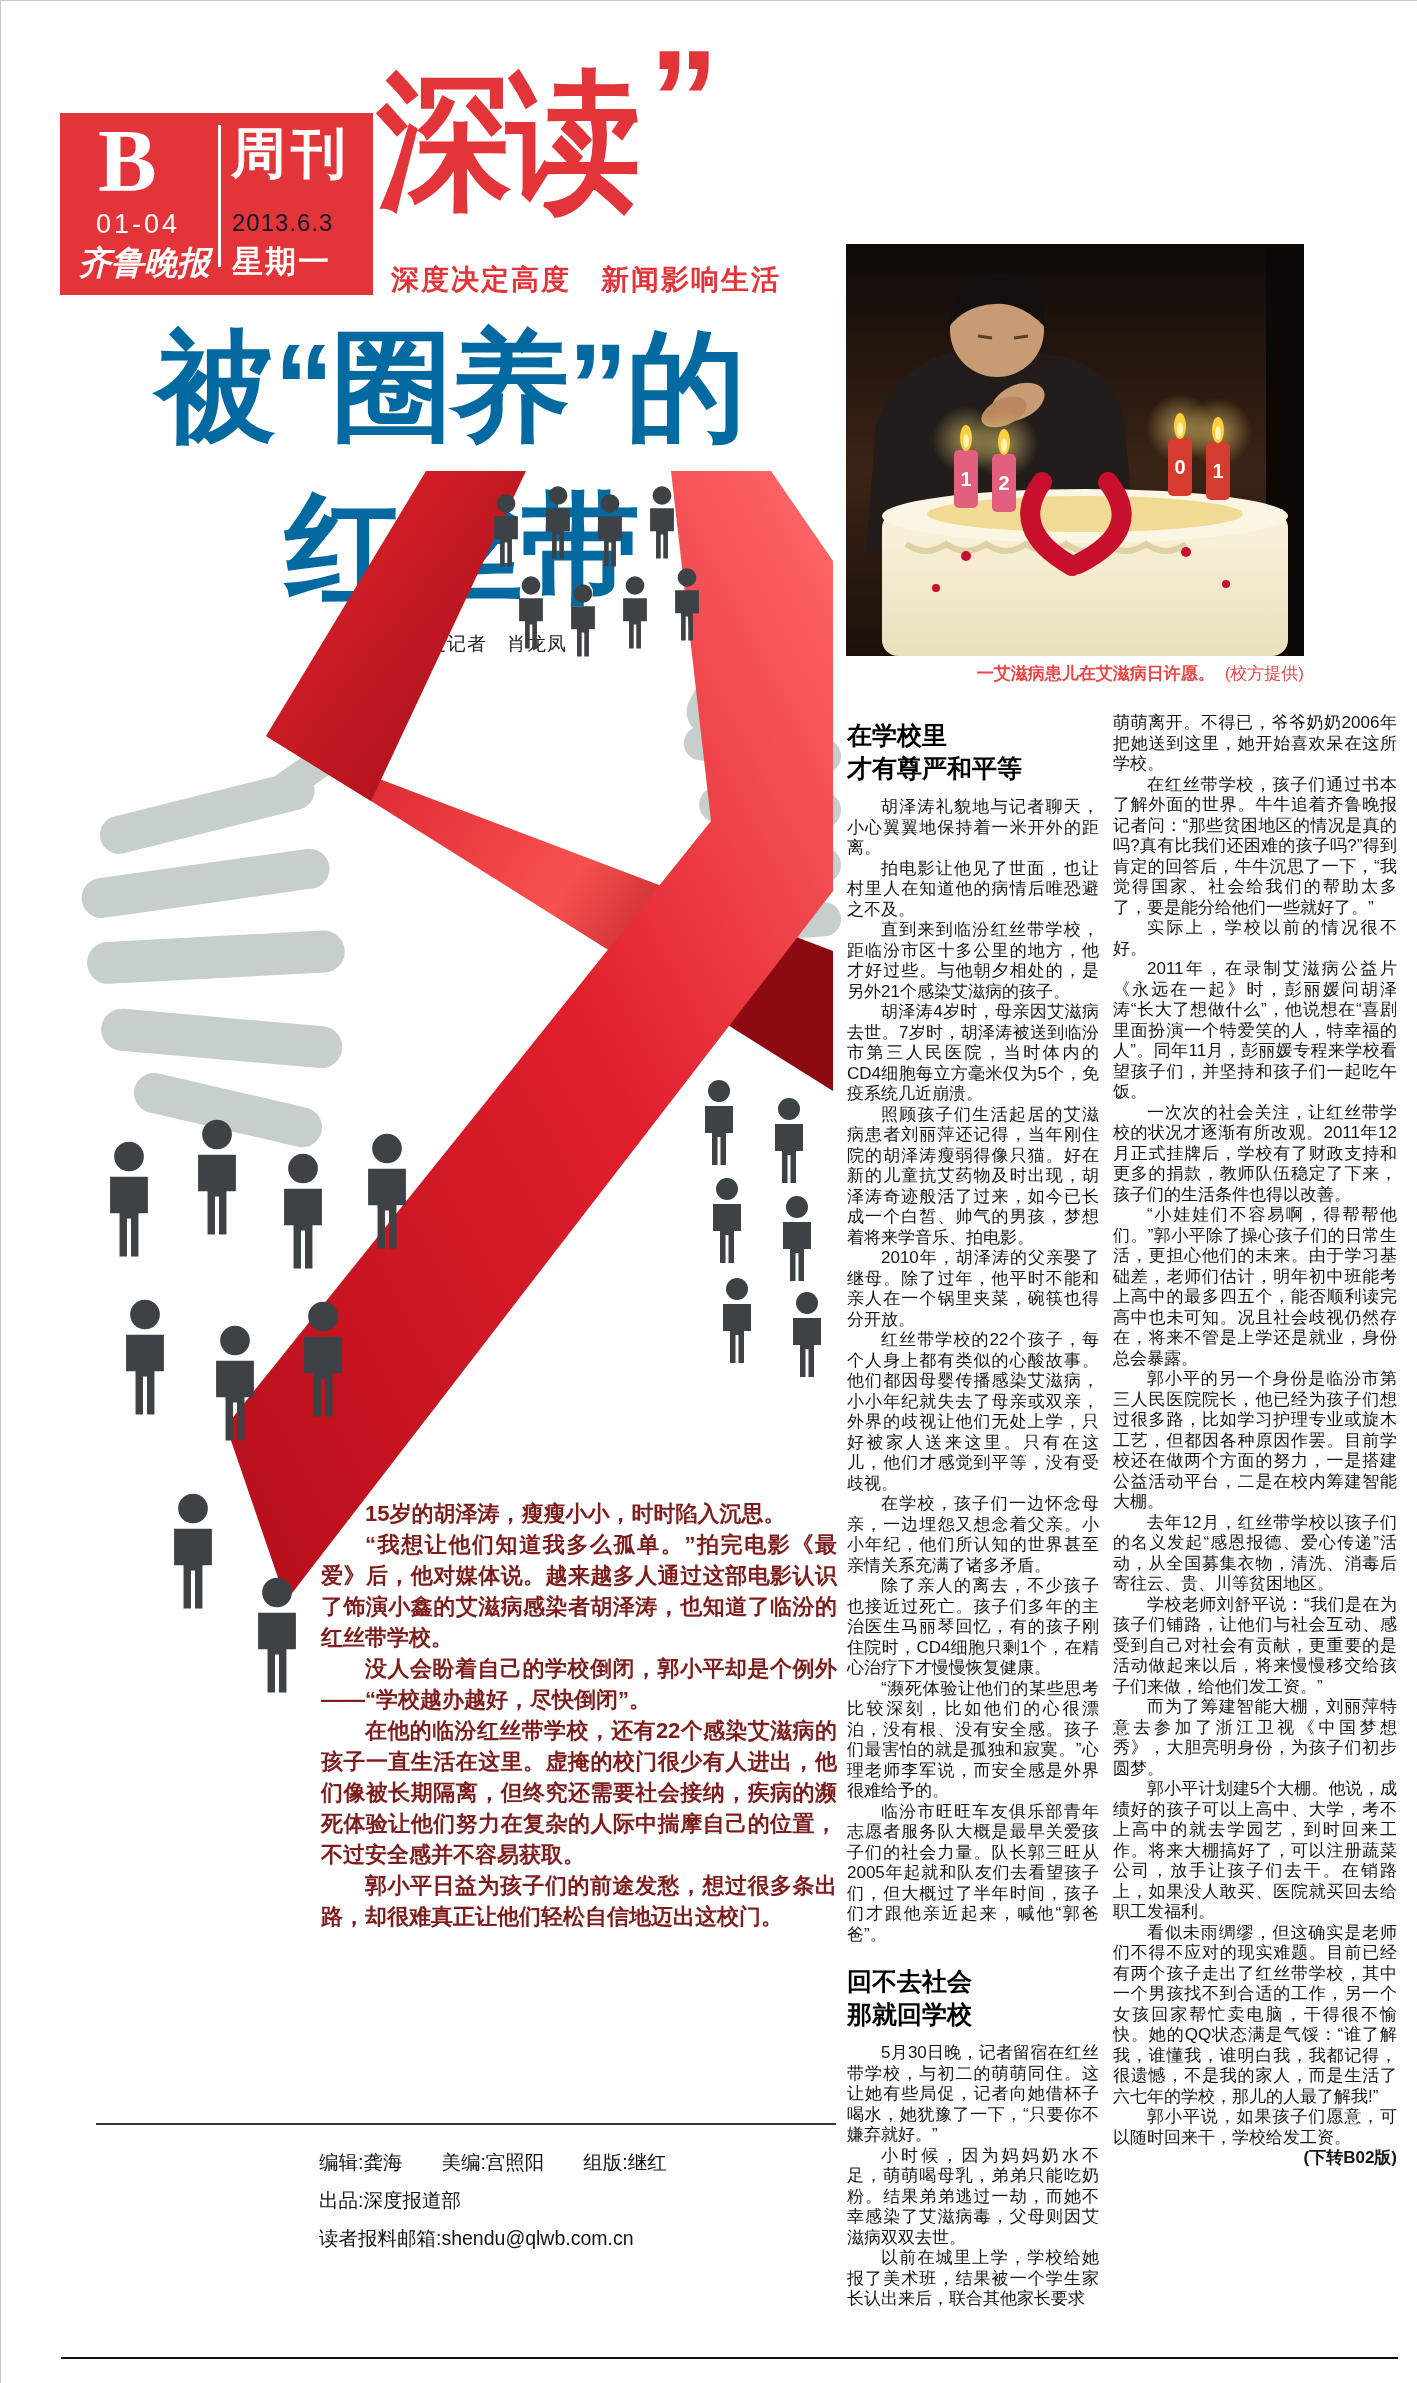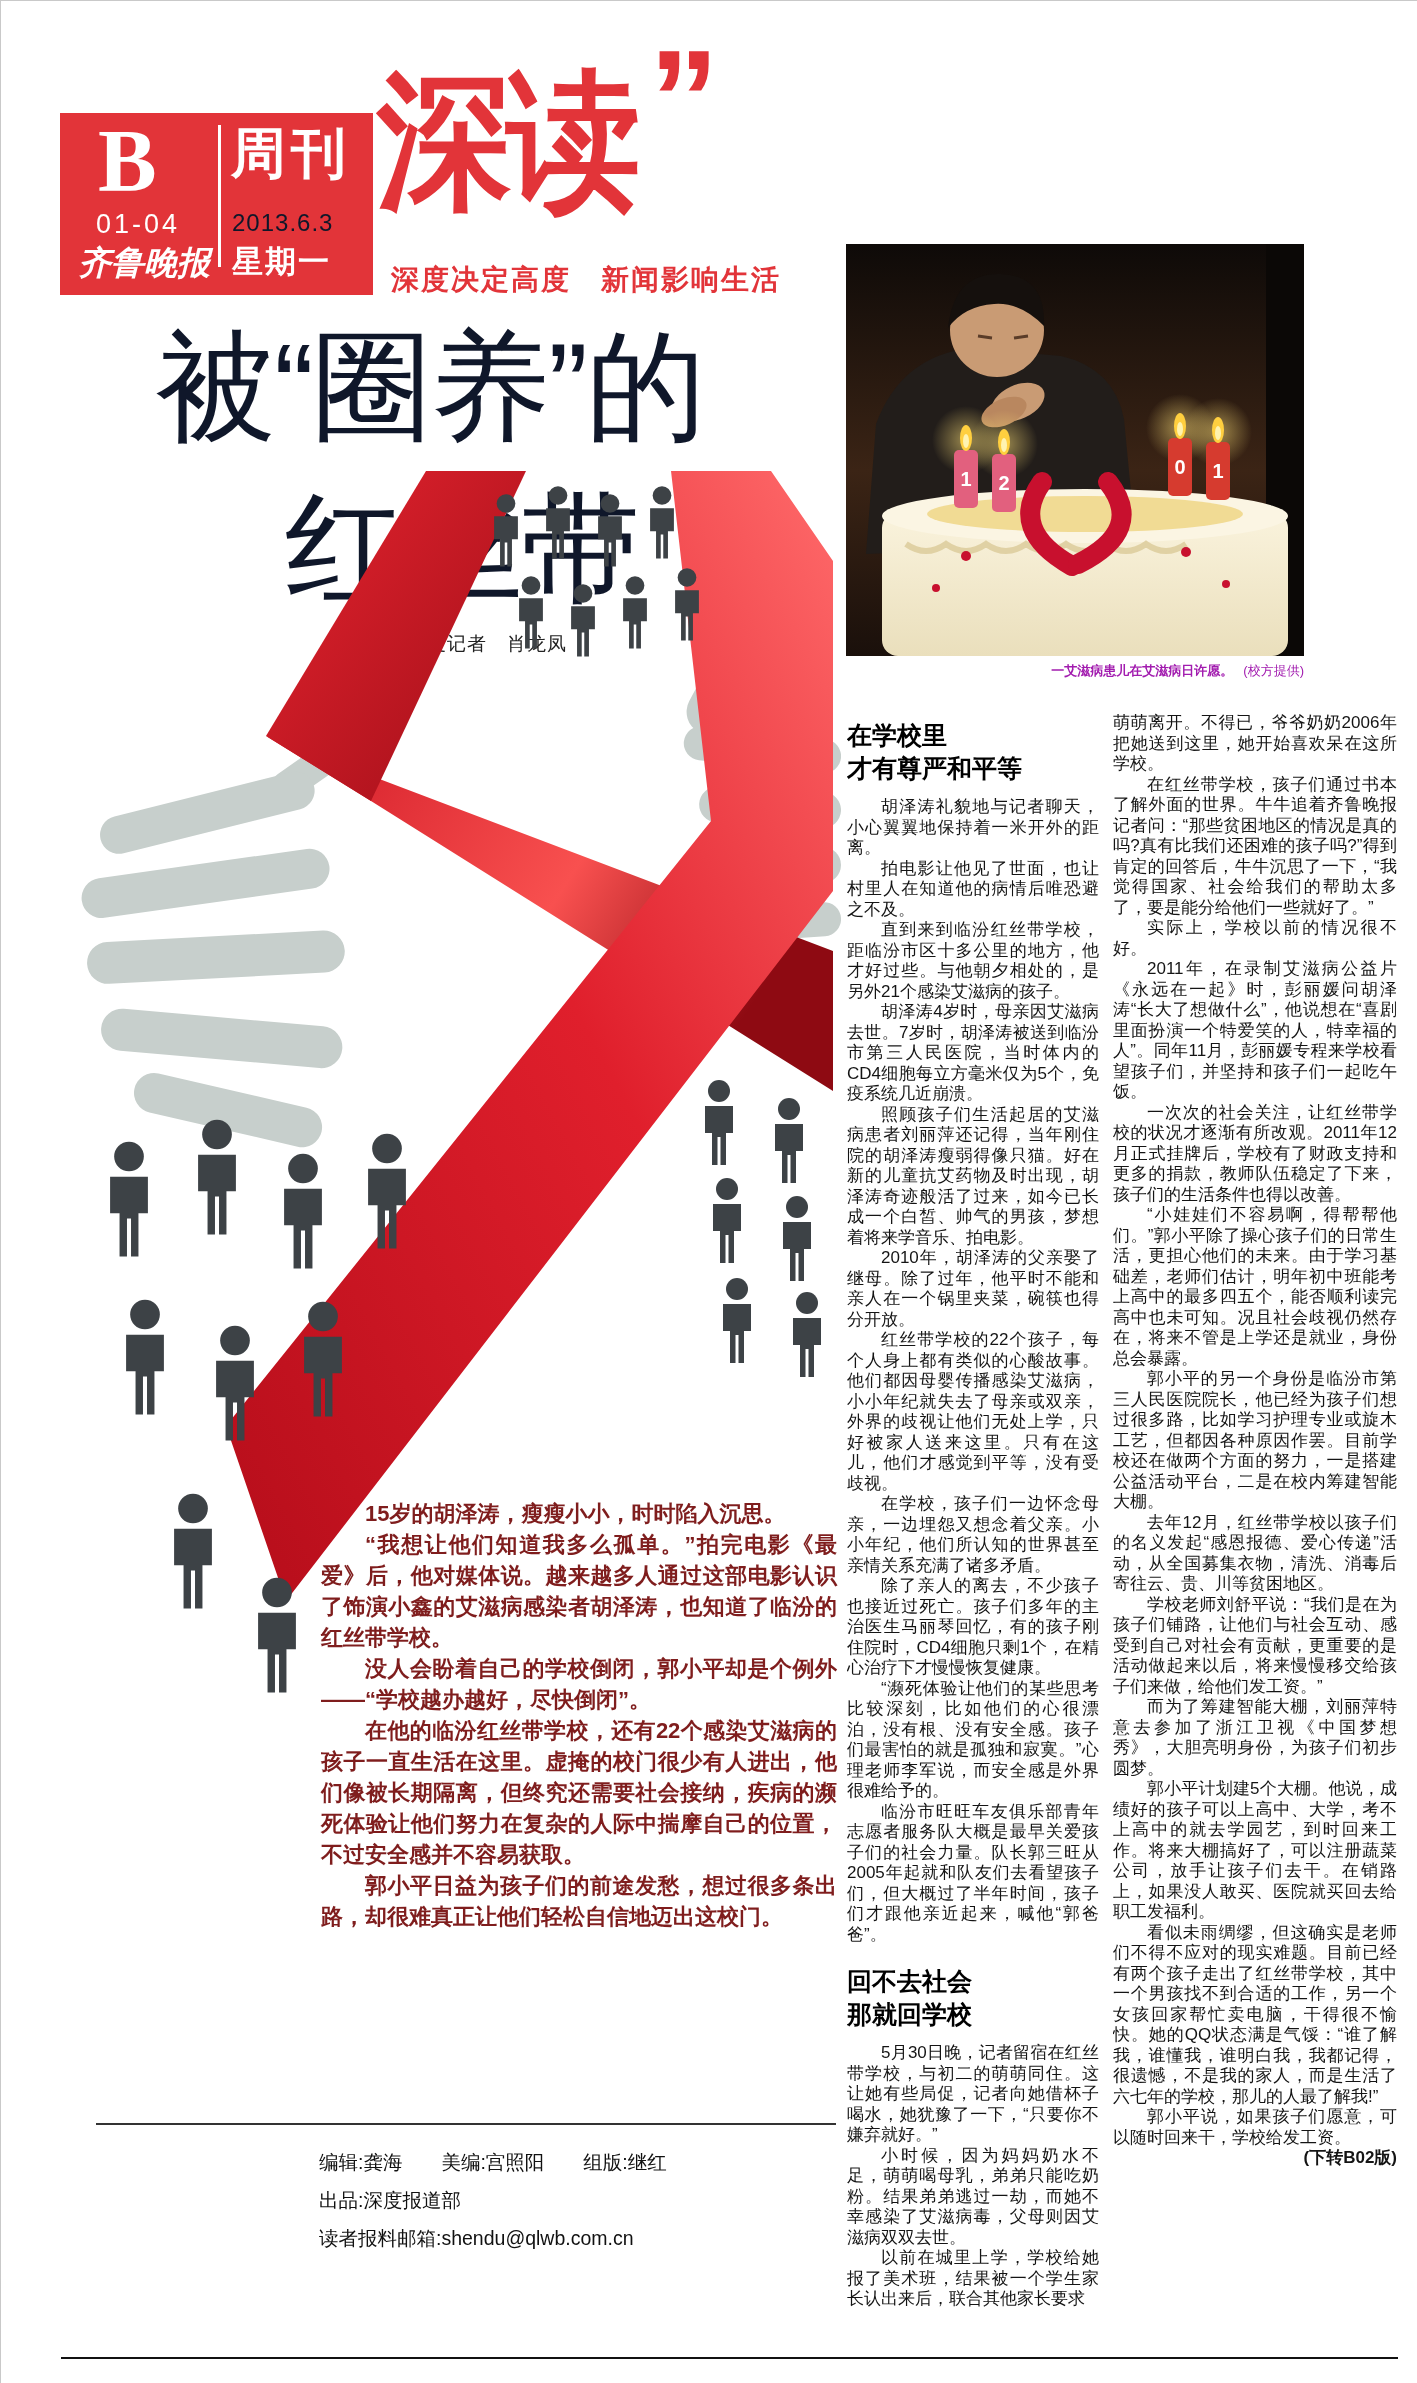--- a/index.html
+++ b/index.html
@@ -15,28 +15,28 @@
               font-weight:bold;font-size:33px;color:#fff;white-space:nowrap;}
   .mast-divider{left:158px;top:12px;width:3px;height:142px;background:#fff;}
   .weekly{left:171px;top:4px;font-size:55px;font-weight:bold;letter-spacing:5px;color:#fff;}
   .mast-date{left:172px;top:96px;font-size:24px;color:#0f172a;letter-spacing:1px;}
   .weekday{left:172px;top:128px;font-size:31px;font-weight:bold;color:#fff;letter-spacing:2px;}
   .section-title{left:376px;top:60px;font-size:150px;line-height:160px;font-weight:900;
                  color:#e23439;transform:scaleX(.9);transform-origin:left top;letter-spacing:-6px;white-space:nowrap;}
   .section-quote{left:648px;top:28px;font-size:140px;line-height:140px;font-weight:900;color:#e23439;}
   .tagline{left:390px;top:260px;font-size:28px;font-weight:bold;color:#e23439;letter-spacing:2px;white-space:nowrap;text-align:right;}
   
-  .hl{font-weight:400;color:#0f172a;white-space:nowrap;letter-spacing:-2px;}
+  .hl{font-weight:700;color:#0369a1;white-space:nowrap;letter-spacing:-2px;}
   .hl1{left:155px;top:320px;font-size:120px;line-height:130px;}
   .hl2{left:284px;top:482px;font-size:120px;line-height:130px;}
   .byline{left:366px;top:630px;font-size:19px;color:#222;letter-spacing:1px;}
   
   .photo{left:845px;top:243px;width:458px;height:412px;overflow:hidden;background:#120d0b;}
-  .photo-cap{left:845px;top:661px;width:458px;text-align:right;font-size:13px;
-             font-weight:bold;color:#a21caf;white-space:nowrap;}
+  .photo-cap{left:845px;top:661px;width:458px;text-align:right;font-size:17px;
+             font-weight:bold;color:#ef4444;white-space:nowrap;}
   .photo-cap .credit{font-weight:normal;margin-left:10px;}
   
   .graphic{left:70px;top:470px;width:770px;height:1280px;pointer-events:none;}
   
   .intro{left:320px;top:1497px;width:516px;font-size:22px;line-height:31px;
          font-weight:bold;text-align:justify;color:#7f1d1d;}
   .intro p{margin:0;text-indent:2em;}
   
   .col{top:712px;text-align:justify;font-size:17px;line-height:20.5px;color:#141414;overflow:hidden;height:1644px;}
   .colA{left:846px;width:252px;}

